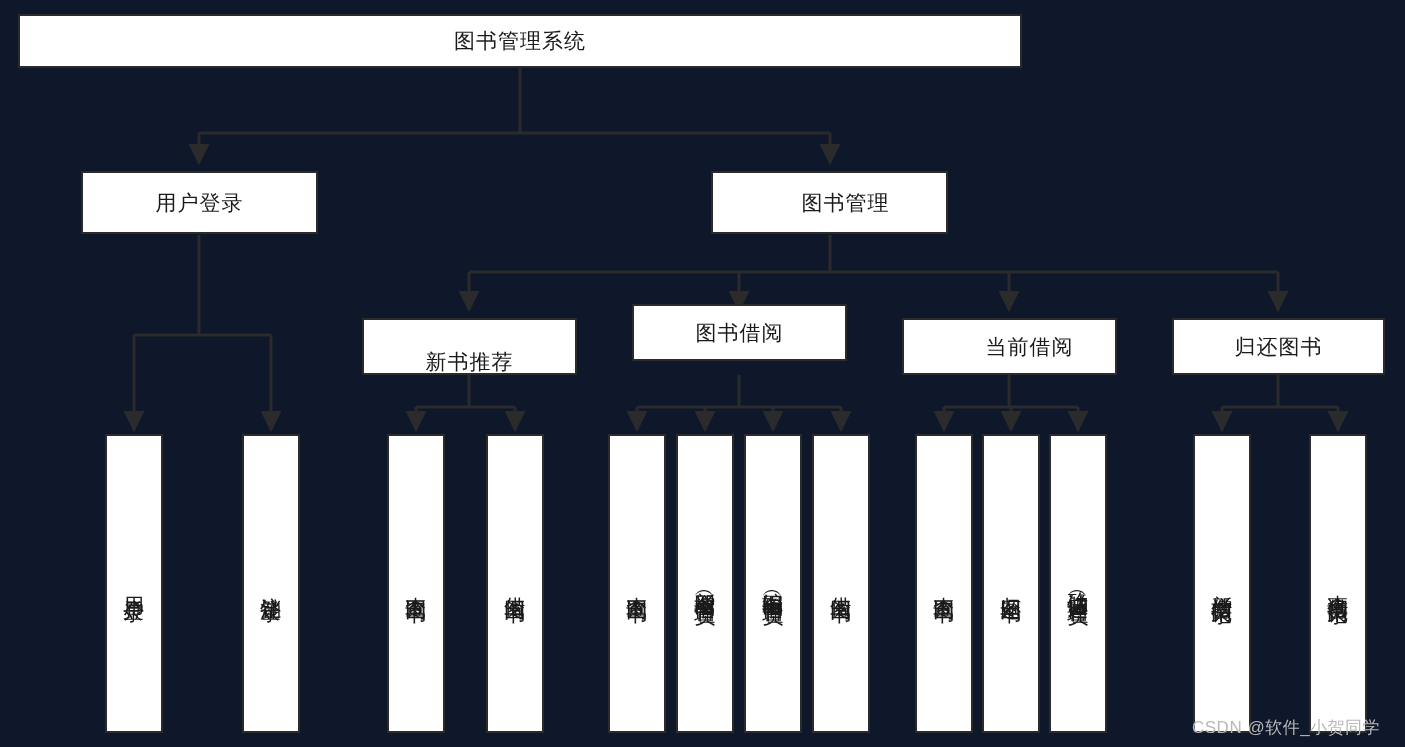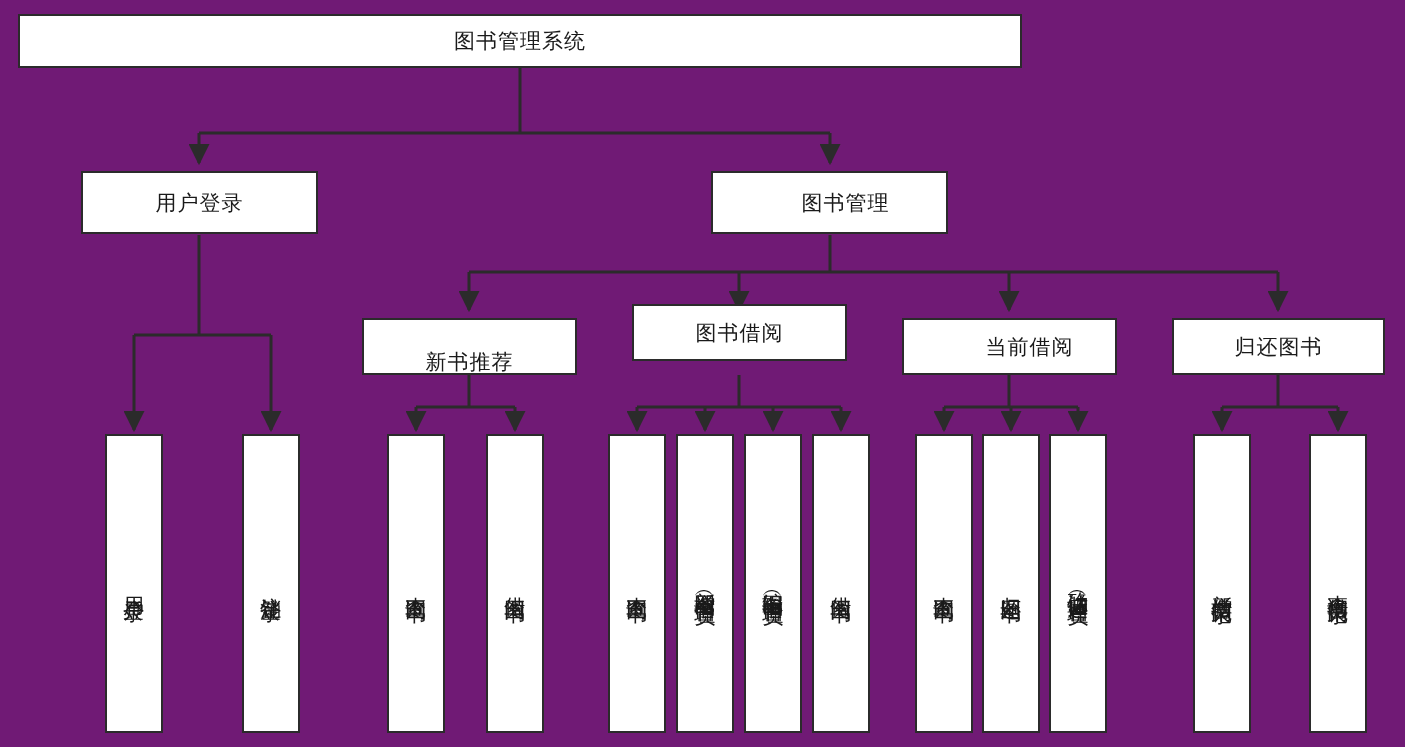--- a/index.html
+++ b/index.html
@@ -10,21 +10,21 @@
   body {
     width: 1405px;
     height: 747px;
     font-family: "Liberation Sans", "DejaVu Sans", sans-serif;
     overflow: hidden;
   }
   #diagram-root {
     position: relative;
     width: 1405px;
     height: 747px;
-    background: #701a75;
+    background: #0f172a;
   }
   svg#edges {
     position: absolute;
     left: 0;
     top: 0;
     width: 1405px;
     height: 747px;
   }
   .node {
     position: absolute;
@@ -182,14 +182,15 @@
     <span class="vlabel">确认归还（管理员）</span>
   </div>
 
   <div class="node vertical" style="left:1193px; top:434px; width:58px; height:299px;">
     <span class="vlabel">新增借阅记录</span>
   </div>
   <div class="node vertical" style="left:1309px; top:434px; width:58px; height:299px;">
     <span class="vlabel">查询借阅记录</span>
   </div>
 
+  <div class="watermark" style="left:1192px; top:716px;">CSDN @软件_小贺同学</div>
 
 </div>
 
 </body></html>

